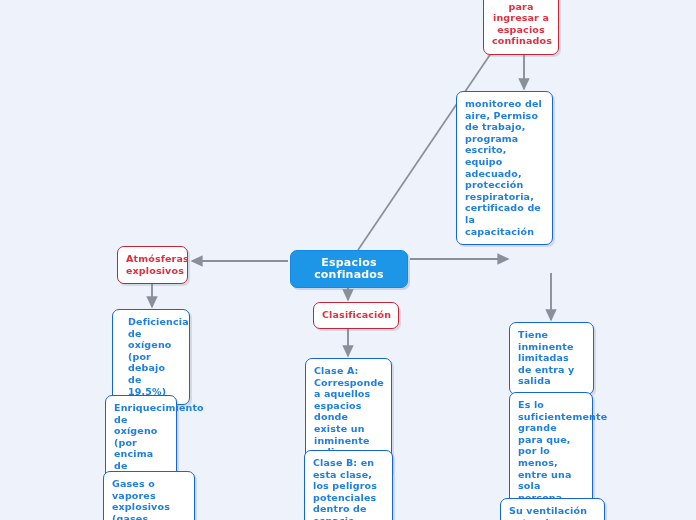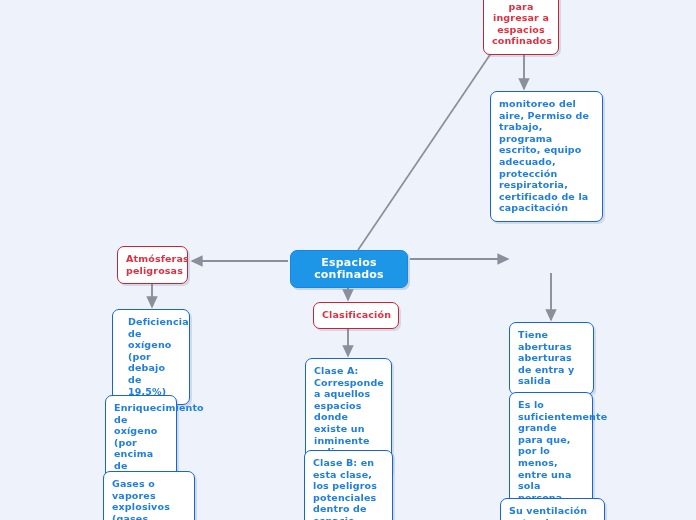--- a/index.html
+++ b/index.html
@@ -90,30 +90,30 @@
     <line x1="410" y1="259" x2="508" y2="259" stroke="#8a8f99" stroke-width="1.9" marker-end="url(#arrow)"></line>
     <line x1="551" y1="273" x2="551" y2="320" stroke="#8a8f99" stroke-width="1.9" marker-end="url(#arrow)"></line>
     <line x1="551" y1="360" x2="551" y2="390" stroke="#8a8f99" stroke-width="1.9" marker-end="url(#arrow)"></line>
     <line x1="551" y1="453" x2="551" y2="496" stroke="#8a8f99" stroke-width="1.9" marker-end="url(#arrow)"></line>
   </svg>
 
   <div class="node red centered-text" style="left:483px; top:-18px; width:76px;">
     <span>requeridos para ingresar a espacios confinados</span>
   </div>
 
-  <div class="node blue" style="left:490px; top:91px; width:113px;">
+  <div class="node blue" style="left:456px; top:91px; width:97px;">
     <span>monitoreo del aire, Permiso de trabajo, programa escrito, equipo adecuado, protección respiratoria, certificado de la capacitación</span>
   </div>
 
   <div class="node center centered-text" style="left:290px; top:250px; width:118px;">
     <span>Espacios confinados</span>
   </div>
 
   <div class="node red" style="left:117px; top:246px; width:71px;">
-    <span>Atmósferas peligrosas</span>
+    <span>Atmósferas explosivos</span>
   </div>
 
   <div class="node blue" style="left:112px; top:309px; width:78px;padding-left:15px;">
     <span>Deficiencia de oxígeno (por debajo de 19,5%)</span>
   </div>
 
   <div class="node blue" style="left:105px; top:395px; width:72px;">
     <span>Enriquecimiento de oxígeno (por encima de 23,5%)</span>
   </div>
 
@@ -128,21 +128,21 @@
   <div class="node blue" style="left:305px; top:358px; width:87px;">
     <span>Clase A: Corresponde a aquellos espacios donde existe un inminente peligro para la vida</span>
   </div>
 
   <div class="node blue" style="left:304px; top:450px; width:89px;">
     <span>Clase B: en esta clase, los peligros potenciales dentro de espacio confinado puede ser de lesiones y enfermedades que no comprometan</span>
   </div>
 
 
   <div class="node blue" style="left:509px; top:322px; width:85px;">
-    <span>Tiene aberturas aberturas de entra y salida</span>
+    <span>Tiene inminente limitadas de entra y salida</span>
   </div>
 
   <div class="node blue" style="left:509px; top:392px; width:84px;">
     <span>Es lo suficientemente grande para que, por lo menos, entre una sola persona</span>
   </div>
 
   <div class="node blue" style="left:500px; top:498px; width:105px;">
     <span>Su ventilación natural es deficiente</span>
   </div>
 

